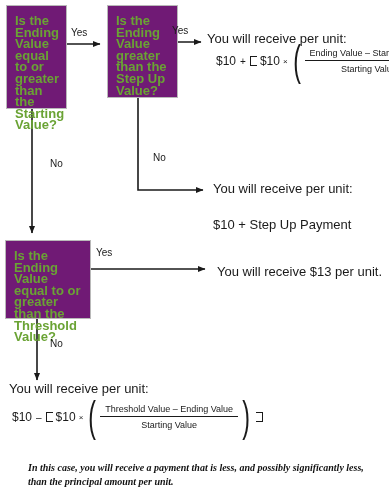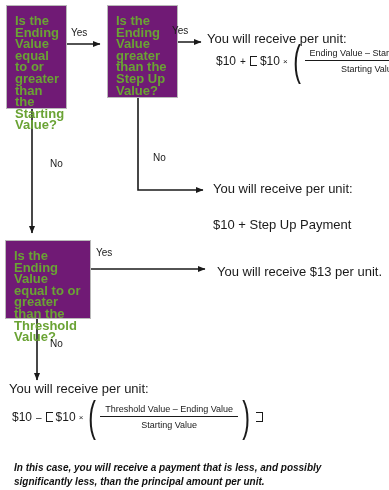--- a/index.html
+++ b/index.html
@@ -185,15 +185,15 @@
       <span class="paren">(</span>
       <span class="frac">
         <span class="num">Threshold  Value  –  Ending Value</span>
         <span class="den">Starting Value</span>
       </span>
       <span class="paren">)</span>
     </span>
     <span class="sqbr sqbr-r"></span>
   </div>
 
-  <div class="italic-note" style="left:14px; top:461px;">In this case, you will receive a payment that is less, and possibly significantly less, than the principal amount per unit.</div>
+  <div class="italic-note" style="left:28px; top:461px;font-family:Liberation Serif, serif;">In this case, you will receive a payment that is less, and possibly significantly less, than the principal amount per unit.</div>
 
 </div>
 
 </body></html>

